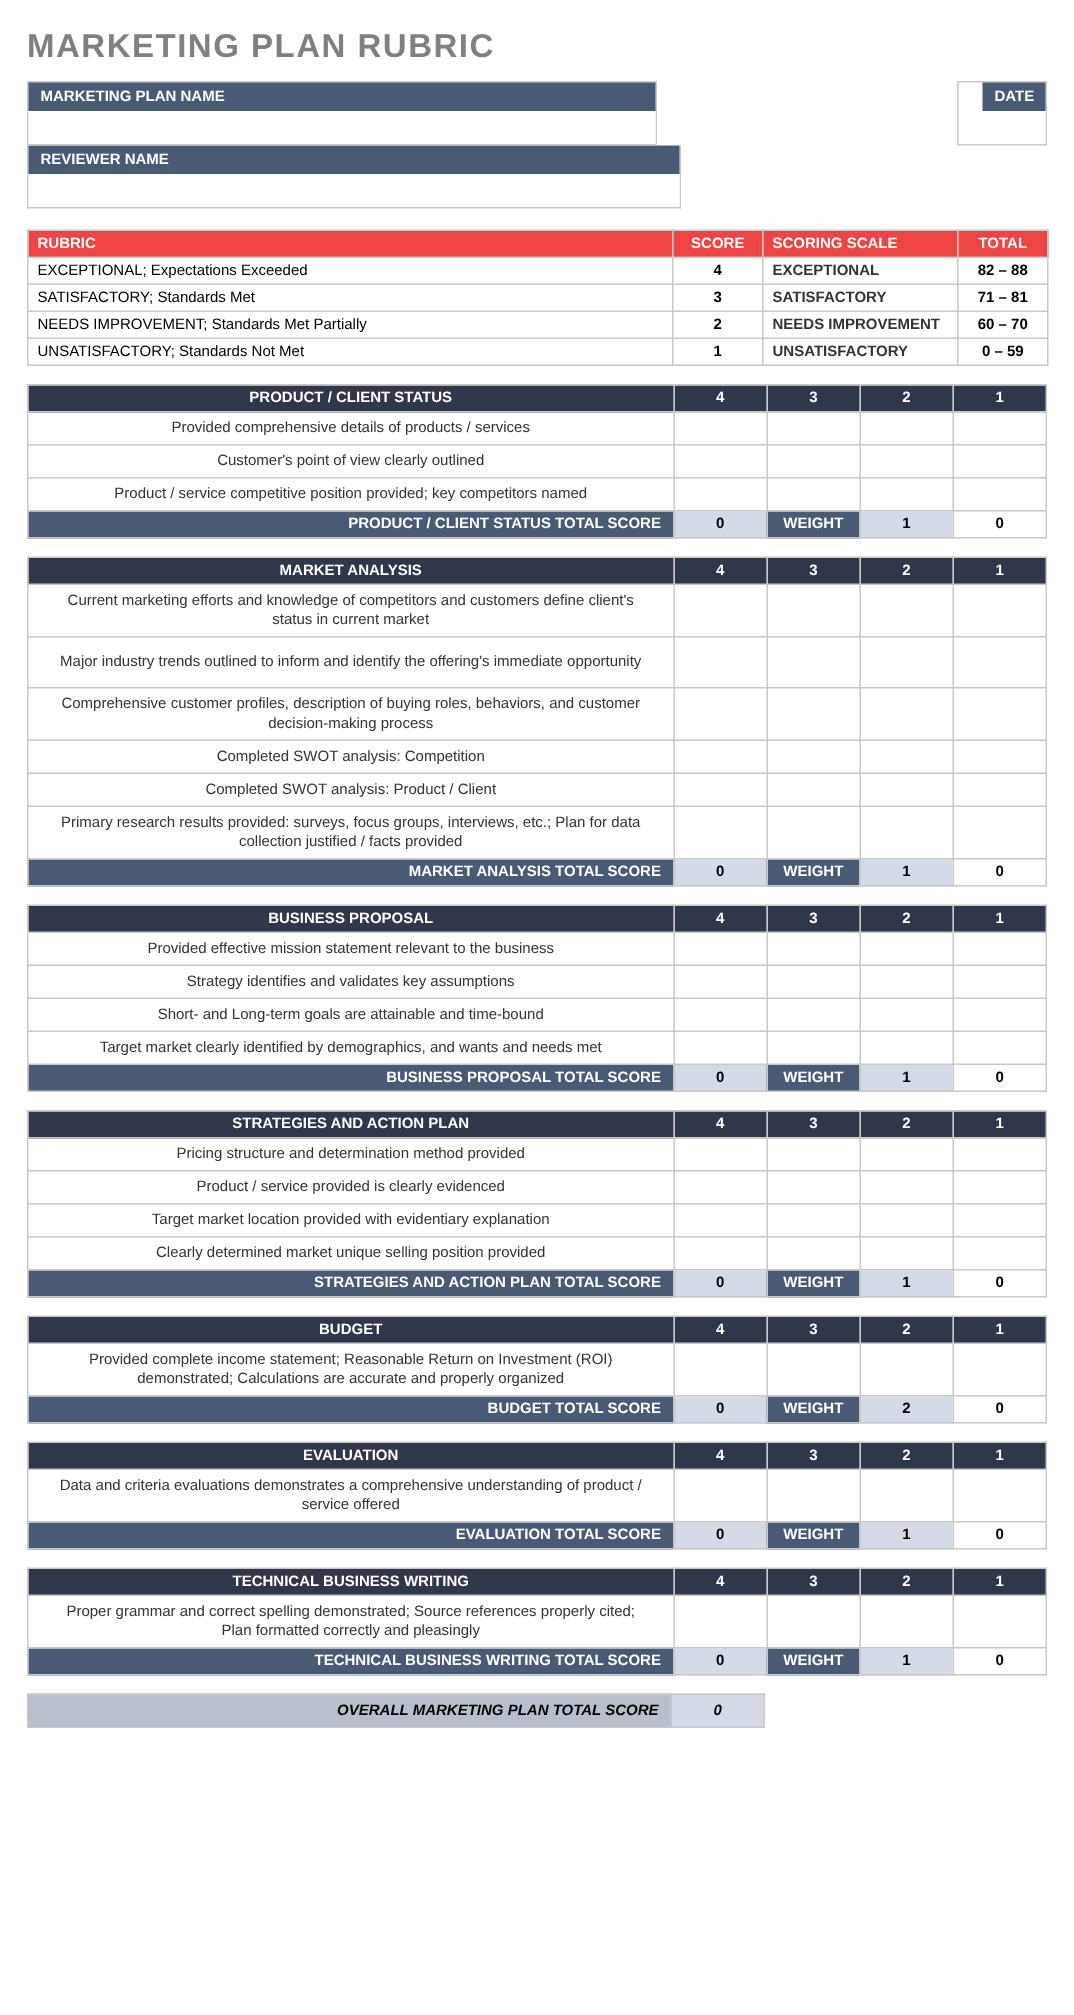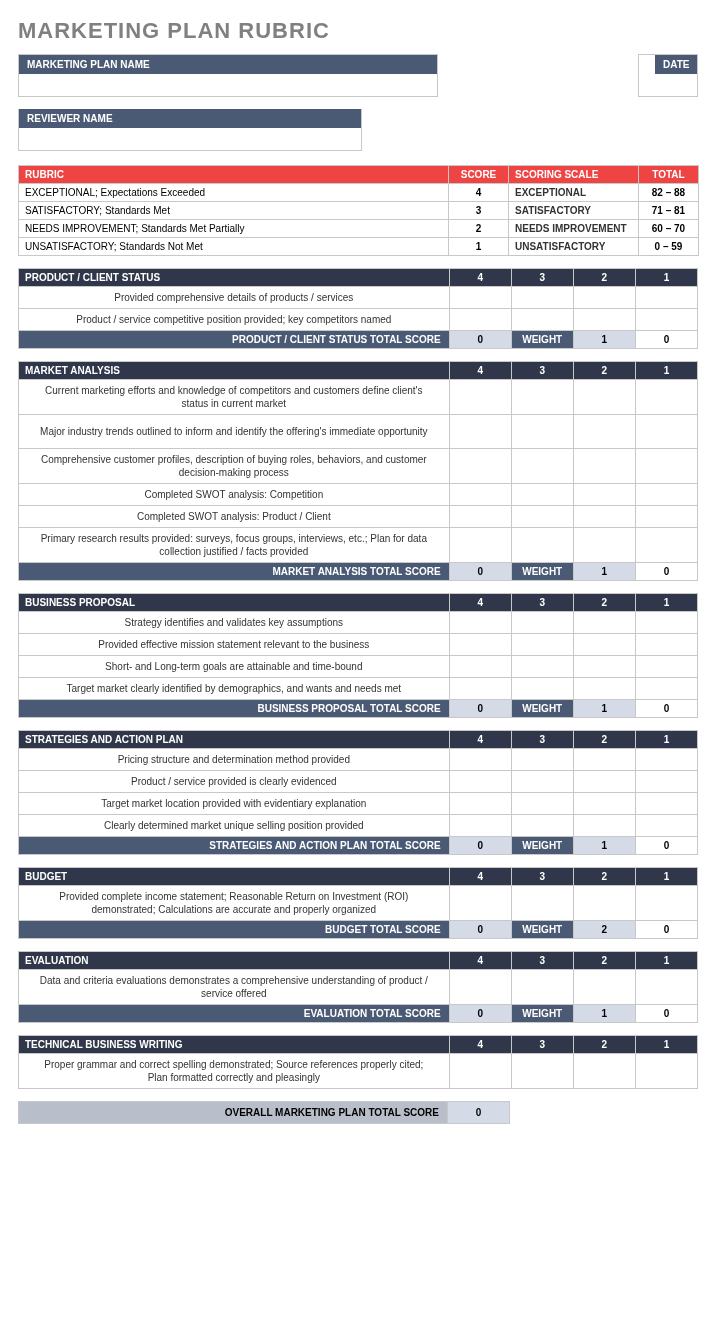--- a/index.html
+++ b/index.html
@@ -23,21 +23,21 @@
   .hdr-label {
     background: #4a5a75;
     color: #fff;
     font-weight: bold;
     font-size: 10px;
     padding: 4px 8px;
   }
   .hdr-input { height: 22px; background: #fff; }
   .name-block { width: 420px; }
   .date-block { width: 60px; margin-left: auto; padding-left: 16px; }
-  .reviewer-block { width: 344px; margin-top: 12px; border-top: none; }
+  .reviewer-block { width: 436px; margin-top: 0; border-top: none; }
   .spacer { height: 14px; }
 
   table { border-collapse: collapse; width: 100%; table-layout: fixed; }
   td, th { border: 1px solid #c8c8c8; padding: 3px 6px; vertical-align: middle; }
 
   .rubric-table th {
     background: #ef4444; color: #fff; font-weight: bold; text-align: left; font-size: 10px;
   }
   .rubric-table .c-score, .rubric-table .c-total { text-align: center; font-weight: bold; }
   .rubric-table .c-scale { font-weight: bold; color: #333; font-size: 10px; }
@@ -45,35 +45,35 @@
   .col-score { width: 60px; }
   .col-scale { width: 130px; }
   .col-total { width: 60px; }
 
   .section { margin-top: 12px; }
   .section table { width: 100%; }
   .sec-hdr td {
     background: #30374a; color: #fff; font-weight: bold; font-size: 10px;
     text-align: center;
   }
-  .sec-hdr td.first { text-align: left; }
+  .sec-hdr td.first { text-align: center; }
   .sec-row td { font-size: 10px; line-height: 1.3; color: #333; height: 22px; }
   .sec-row td.crit { text-align: center; padding: 4px 16px; }
   .sec-row td.cell { background: #fff; }
   .sec-total td {
     background: #4a5a75; color: #fff; font-weight: bold; text-align: center; font-size: 10px;
   }
   .sec-total td.lbl { text-align: right; padding-right: 8px; }
   .sec-total td.val { background: #d5dbe6; color: #000; font-weight: bold; }
   .sec-total td.valw { background: #fff; color: #000; font-weight: bold; }
   .sec-total td.weight-lbl { background: #4a5a75; color:#fff; }
   .sec-col-desc { width: 430px; }
   .sec-col-n { width: 62px; }
 
-  .overall { margin-top: 12px; display: flex; }
+  .overall { margin-top: 12px; display: flex; font-style: italic; }
   .overall-lbl {
     width: 430px; background: #b8bfca; color: #000; font-weight: bold;
     text-align: right; padding: 5px 8px; font-size: 10px; border:1px solid #c8c8c8;
   }
   .overall-val {
     width: 62px; background: #d5dbe6; color:#000; font-weight: bold; text-align: center;
     padding: 5px 0; border:1px solid #c8c8c8; border-left:none;
   }
 </style>
 </head>
@@ -160,20 +160,27 @@
             <td>1</td>
           </tr>
           <tr class="sec-row">
             <td class="crit">Provided comprehensive details of products / services</td>
             <td class="cell"></td>
             <td class="cell"></td>
             <td class="cell"></td>
             <td class="cell"></td>
           </tr>
           <tr class="sec-row">
+            <td class="crit">Customer's point of view clearly outlined</td>
+            <td class="cell"></td>
+            <td class="cell"></td>
+            <td class="cell"></td>
+            <td class="cell"></td>
+          </tr>
+          <tr class="sec-row">
             <td class="crit">Product / service competitive position provided; key competitors named</td>
             <td class="cell"></td>
             <td class="cell"></td>
             <td class="cell"></td>
             <td class="cell"></td>
           </tr>
           <tr class="sec-total">
             <td class="lbl">PRODUCT / CLIENT STATUS TOTAL SCORE</td>
             <td class="val">0</td>
             <td class="weight-lbl">WEIGHT</td>
@@ -263,34 +270,34 @@
         </colgroup>
         <tbody>
           <tr class="sec-hdr">
             <td class="first">BUSINESS PROPOSAL</td>
             <td>4</td>
             <td>3</td>
             <td>2</td>
             <td>1</td>
           </tr>
           <tr class="sec-row">
+            <td class="crit">Provided effective mission statement relevant to the business</td>
+            <td class="cell"></td>
+            <td class="cell"></td>
+            <td class="cell"></td>
+            <td class="cell"></td>
+          </tr>
+          <tr class="sec-row">
             <td class="crit">Strategy identifies and validates key assumptions</td>
             <td class="cell"></td>
             <td class="cell"></td>
             <td class="cell"></td>
             <td class="cell"></td>
           </tr>
           <tr class="sec-row">
-            <td class="crit">Provided effective mission statement relevant to the business</td>
-            <td class="cell"></td>
-            <td class="cell"></td>
-            <td class="cell"></td>
-            <td class="cell"></td>
-          </tr>
-          <tr class="sec-row">
             <td class="crit">Short- and Long-term goals are attainable and time-bound</td>
             <td class="cell"></td>
             <td class="cell"></td>
             <td class="cell"></td>
             <td class="cell"></td>
           </tr>
           <tr class="sec-row">
             <td class="crit">Target market clearly identified by demographics, and wants and needs met</td>
             <td class="cell"></td>
             <td class="cell"></td>
@@ -446,20 +453,27 @@
             <td>3</td>
             <td>2</td>
             <td>1</td>
           </tr>
           <tr class="sec-row">
             <td class="crit" style="height:34px">Proper grammar and correct spelling demonstrated; Source references properly cited; Plan formatted correctly and pleasingly</td>
             <td class="cell"></td>
             <td class="cell"></td>
             <td class="cell"></td>
             <td class="cell"></td>
+          </tr>
+          <tr class="sec-total">
+            <td class="lbl">TECHNICAL BUSINESS WRITING TOTAL SCORE</td>
+            <td class="val">0</td>
+            <td class="weight-lbl">WEIGHT</td>
+            <td class="val">1</td>
+            <td class="valw">0</td>
           </tr>
         </tbody>
       </table>
     </div>
   </div>
 
 <div class="overall">
   <div class="overall-lbl">OVERALL MARKETING PLAN TOTAL SCORE</div>
   <div class="overall-val">0</div>
 </div>

